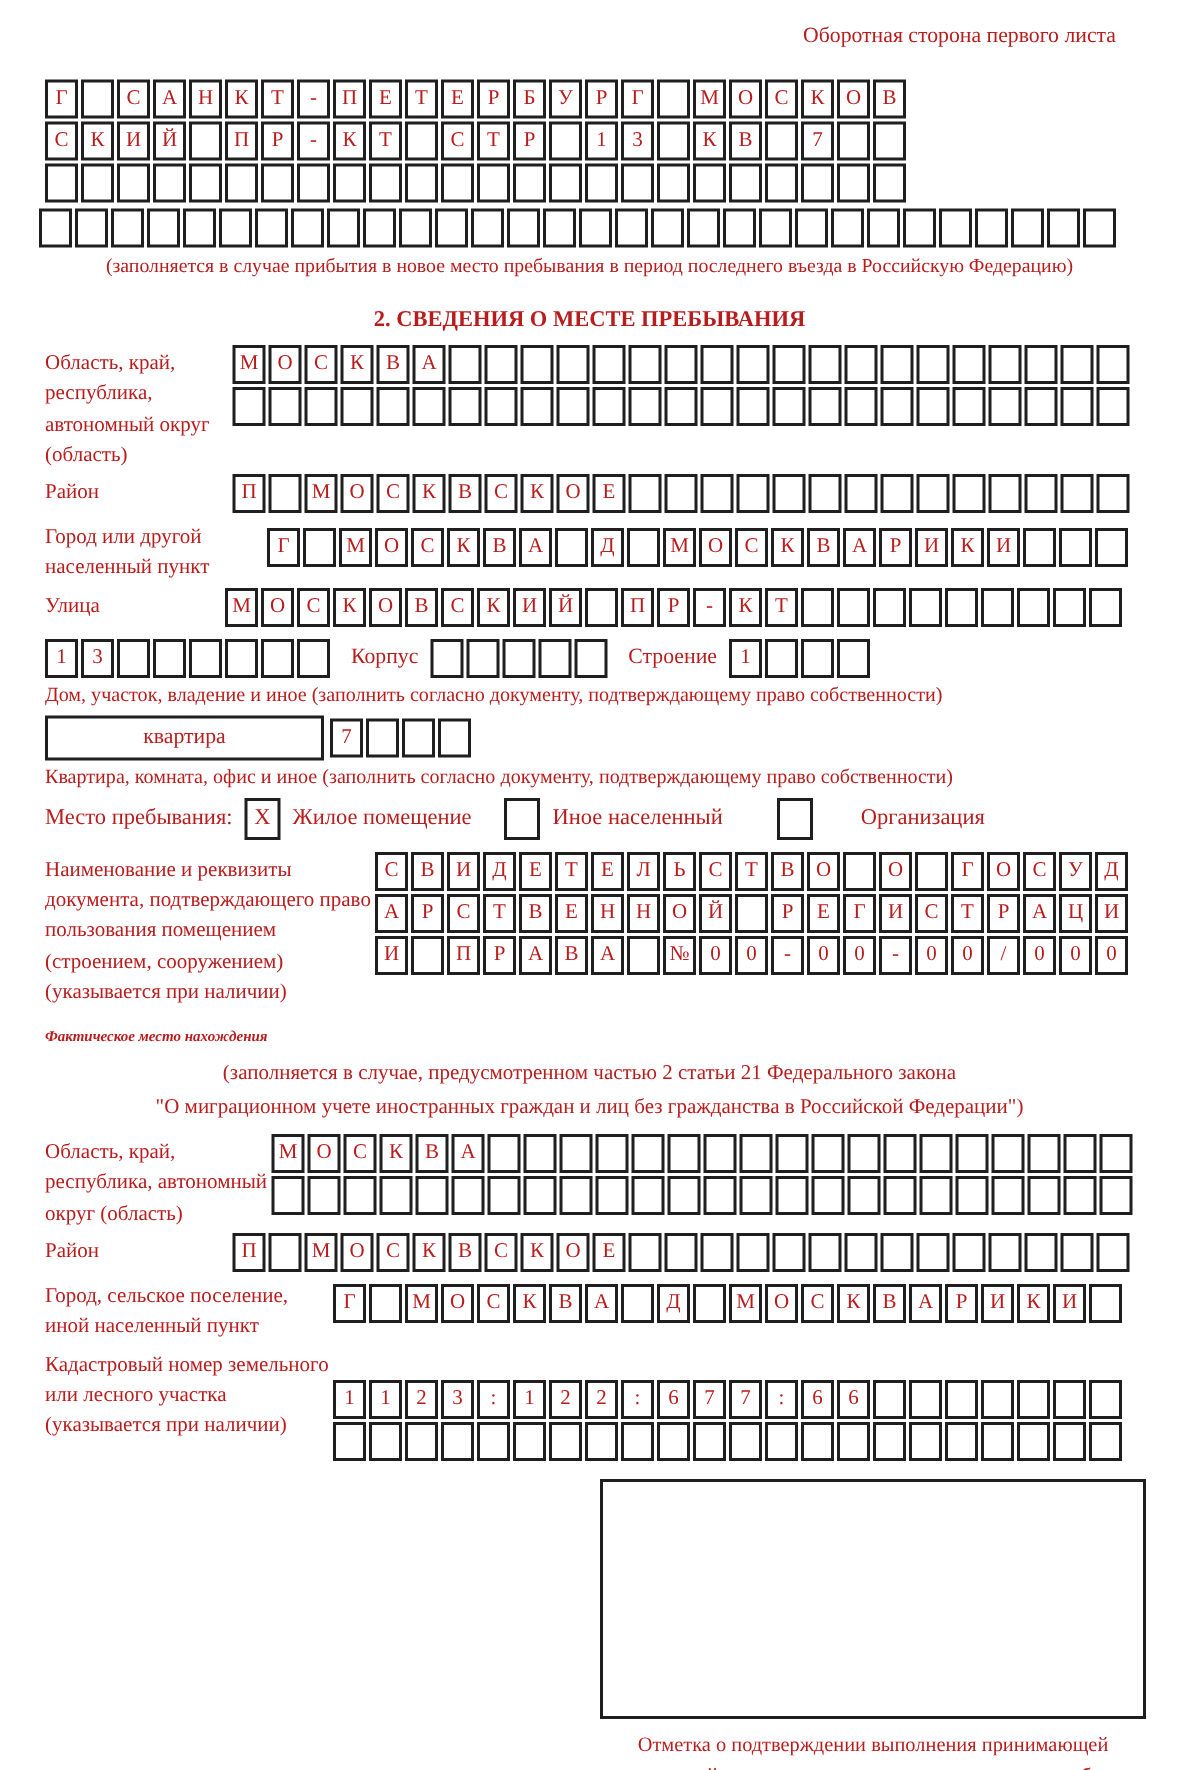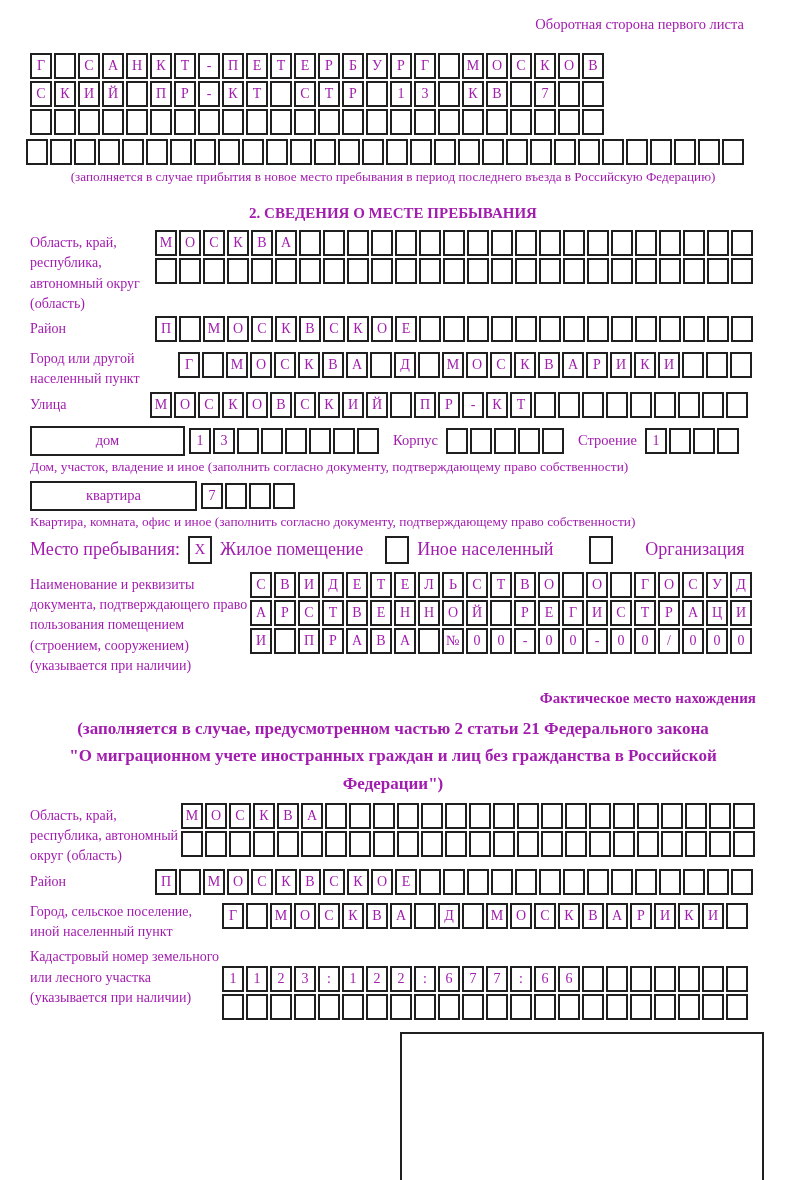--- a/index.html
+++ b/index.html
@@ -2,21 +2,21 @@
 <html><head>
 <meta charset="utf-8">
 <style>
   html,body{margin:0;padding:0;background:#fff;}
   .page{
     position:relative;
     width:800px;height:1180px;
     box-sizing:border-box;
     padding:16px 44px 0 30px;
     background:#fff;
-    color:#a21caf;
+    color:#b91c1c;
     font-family:"Liberation Serif","DejaVu Serif",serif;
     font-size:14px;
     overflow:hidden;
   }
   .top-note{text-align:right;padding-right:12px;font-size:14.5px;margin-bottom:20px;}
   .field{display:flex;align-items:flex-start;margin-bottom:2px;}
   .label{flex:0 0 auto;line-height:1.45;padding-top:3px;}
   .w150{width:150px;} .w125{width:125px;} .w148{width:148px;} .w120{width:120px;}
   .w220{width:220px;} .w151{width:151px;} .w192{width:192px;}
   .rows{flex:1 1 auto;}
@@ -27,32 +27,32 @@
     font-size:14px;line-height:1;background:#fff;
   }
   .full-row{margin:2px 0 4px -4px;}
   .center-note{text-align:center;font-size:13.2px;margin:2px 0 6px 0;}
   .section-title{text-align:center;font-weight:bold;font-size:15px;margin:20px 0 8px 0;}
   .dom-row{display:flex;align-items:center;gap:4px;margin:6px 0 2px 0;}
   .widebox{
     box-sizing:border-box;height:30px;border:2px solid #1f1f1f;
     display:flex;align-items:center;justify-content:center;font-size:14.5px;
   }
-  .wb155{width:155px;} .wb205{width:167px;}
+  .wb155{width:155px;} .wb205{width:186px;}
   .inline-label{padding:0 4px 0 10px;font-size:14.5px;white-space:nowrap;}
   .caption{font-size:13.4px;margin:3px 0 5px 0;}
   .choice-row{display:flex;align-items:center;margin:6px 0 2px 0;}
   .checkbox{
     box-sizing:border-box;width:24px;height:28px;border:2px solid #1f1f1f;
     display:flex;align-items:center;justify-content:center;font-size:15px;flex:0 0 24px;
   }
-  .choice-label{padding:0 8px;font-size:18px;white-space:nowrap;}
+  .choice-label{padding:0 8px;font-size:15px;white-space:nowrap;}
   .doc-field{margin-top:8px;}
-  .fact-title{text-align:right;font-weight:bold;font-size:15px;margin:14px 0 8px 0;}
-  .fact-note{text-align:center;font-size:17px;line-height:1.6;margin-bottom:6px;font-weight:bold;}
+  .fact-title{text-align:left;font-weight:bold;font-size:10px;margin:14px 0 8px 0;font-style:italic;}
+  .fact-note{text-align:center;font-size:14px;line-height:1.6;margin-bottom:6px;}
   .pad-top20{padding-top:22px;}
   .mark-area{margin-left:370px;width:364px;margin-top:10px;}
   .mark-box{box-sizing:border-box;width:364px;height:160px;border:2px solid #1f1f1f;background:#fff;}
   .mark-caption{text-align:center;font-size:13.6px;line-height:1.55;margin-top:6px;}
 </style>
 </head>
 <body>
 
 <div class="page">
 
@@ -322,21 +322,20 @@
         <span class="cell"></span>
         <span class="cell"></span>
         <span class="cell"></span>
         <span class="cell"></span>
         <span class="cell"></span>
         <span class="cell"></span>
       </div>
   </div>
 
   <div class="dom-row">
-    <div class="widebox wb155">дом</div>
     <div class="cell-row" style="margin-bottom:0">
         <span class="cell">1</span>
         <span class="cell">3</span>
         <span class="cell"></span>
         <span class="cell"></span>
         <span class="cell"></span>
         <span class="cell"></span>
         <span class="cell"></span>
         <span class="cell"></span>
       </div>

